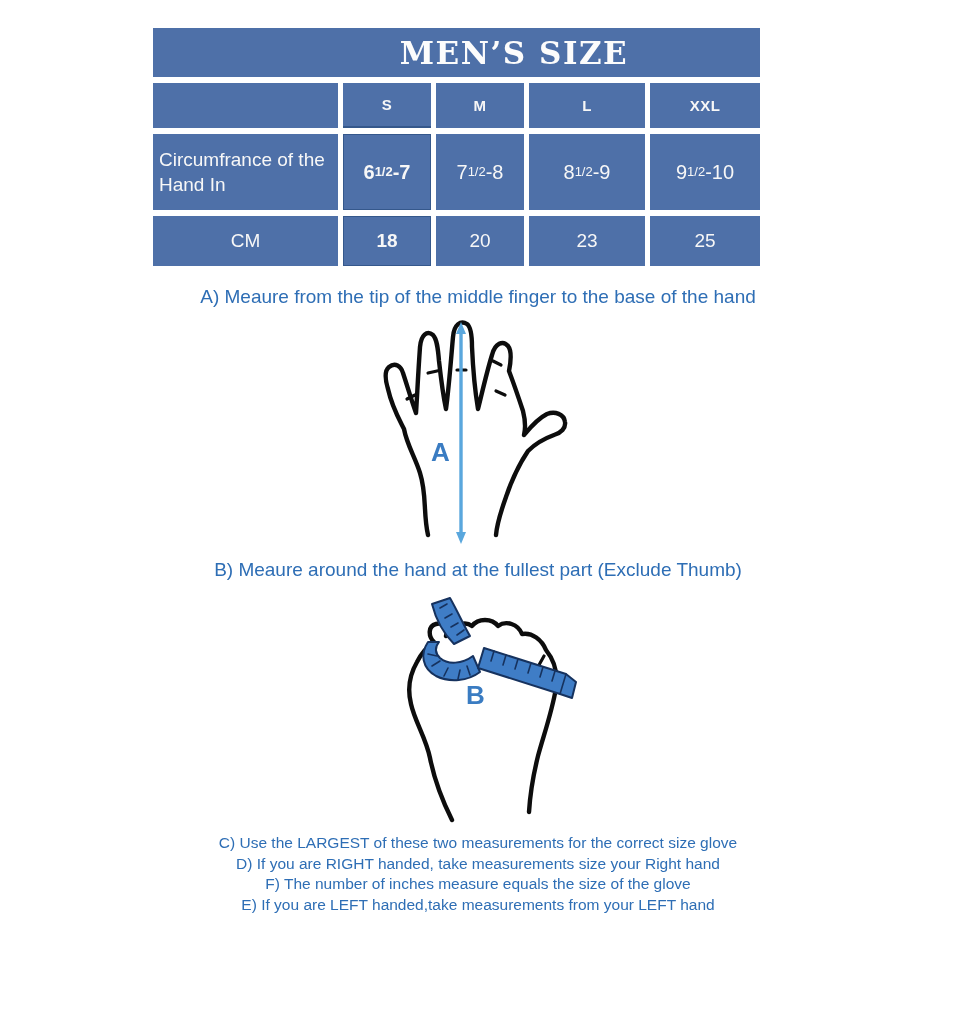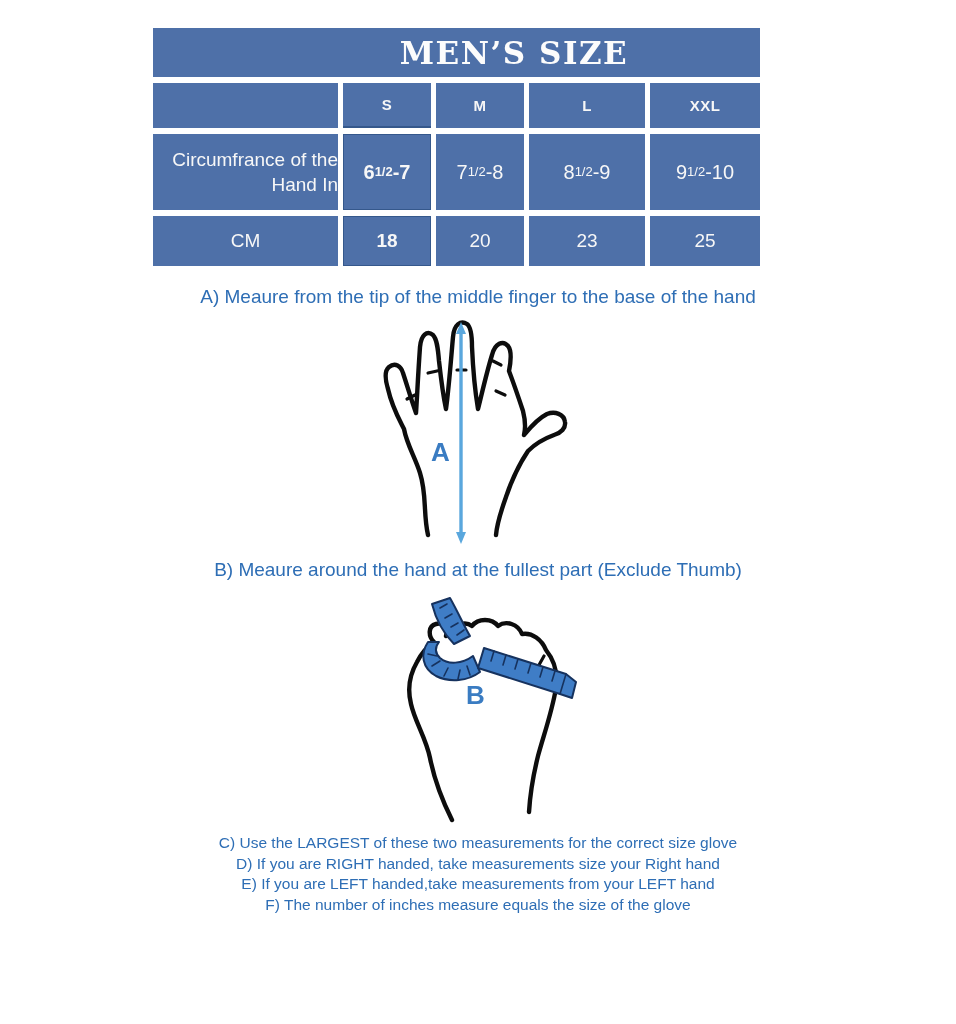--- a/index.html
+++ b/index.html
@@ -9,21 +9,21 @@
   
   .size-table{position:absolute;left:153px;top:28px;width:722px;
               display:grid;grid-template-columns:185px 88px 88px 116px 110px 110px;
               grid-template-rows:49px 45px 76px 50px;gap:6px 5px;}
   .cell{background:#4e70a8;color:#f7f7f7;display:flex;align-items:center;justify-content:center;
         font-size:19px;}
   .title-cell{grid-column:1/-1;font-family:"DejaVu Serif",serif;font-weight:bold;
               font-size:31px;letter-spacing:1.5px;color:#fcfcfc;}
   .head-cell{font-size:15px;font-weight:bold;letter-spacing:.5px;}
   .corner-cell{background:#4e70a8;}
-  .rowlabel-cell{justify-content:flex-start;text-align:right;padding-left:6px;line-height:1.32;}
+  .rowlabel-cell{justify-content:flex-start;text-align:left;padding-left:6px;line-height:1.32;}
   .val-cell{font-size:20px;}
   .frac{font-size:13px;position:relative;top:-1px;}
   .sel{font-weight:bold;border:1px solid #35588c;}
   .sel-h{border-bottom:2px solid #35588c;}
 
   
   .instr{position:absolute;left:0;width:956px;text-align:center;color:#2e6eb5;
          font-size:19px;}
   .instr-a{top:286px;}
   .instr-b{top:559px;}
@@ -161,17 +161,17 @@
     <path class="tape-tick" fill="none" d="M 38,62 L 47,64 M 42,74 L 50,69 M 54,84 L 58,76 M 68,87 L 70,78 M 80,83 L 77,74"></path>
 
     <path class="tape" d="M 94,56 L 176,82 L 186,90 L 182,106 L 170,102 L 88,76 Z"></path>
     <path class="tape-tick" fill="none" d="M 104,59 L 101,69 M 116,63 L 113,73 M 128,67 L 125,77 M 141,71 L 138,81 M 153,75 L 150,85 M 165,79 L 162,89 M 176,82 L 170,102"></path>
     <text class="fig-label" x="76" y="112">B</text>
   </svg>
 
   <div class="notes">
     <div>C) Use the LARGEST of these two measurements for the correct size glove</div>
     <div>D) If you are RIGHT handed, take measurements size your Right hand</div>
+    <div>F) The number of inches measure equals the size of the glove</div>
     <div>E) If you are LEFT handed,take measurements from your LEFT hand</div>
-    <div>F) The number of inches measure equals the size of the glove</div>
   </div>
 
 </div>
 
 </body></html>

